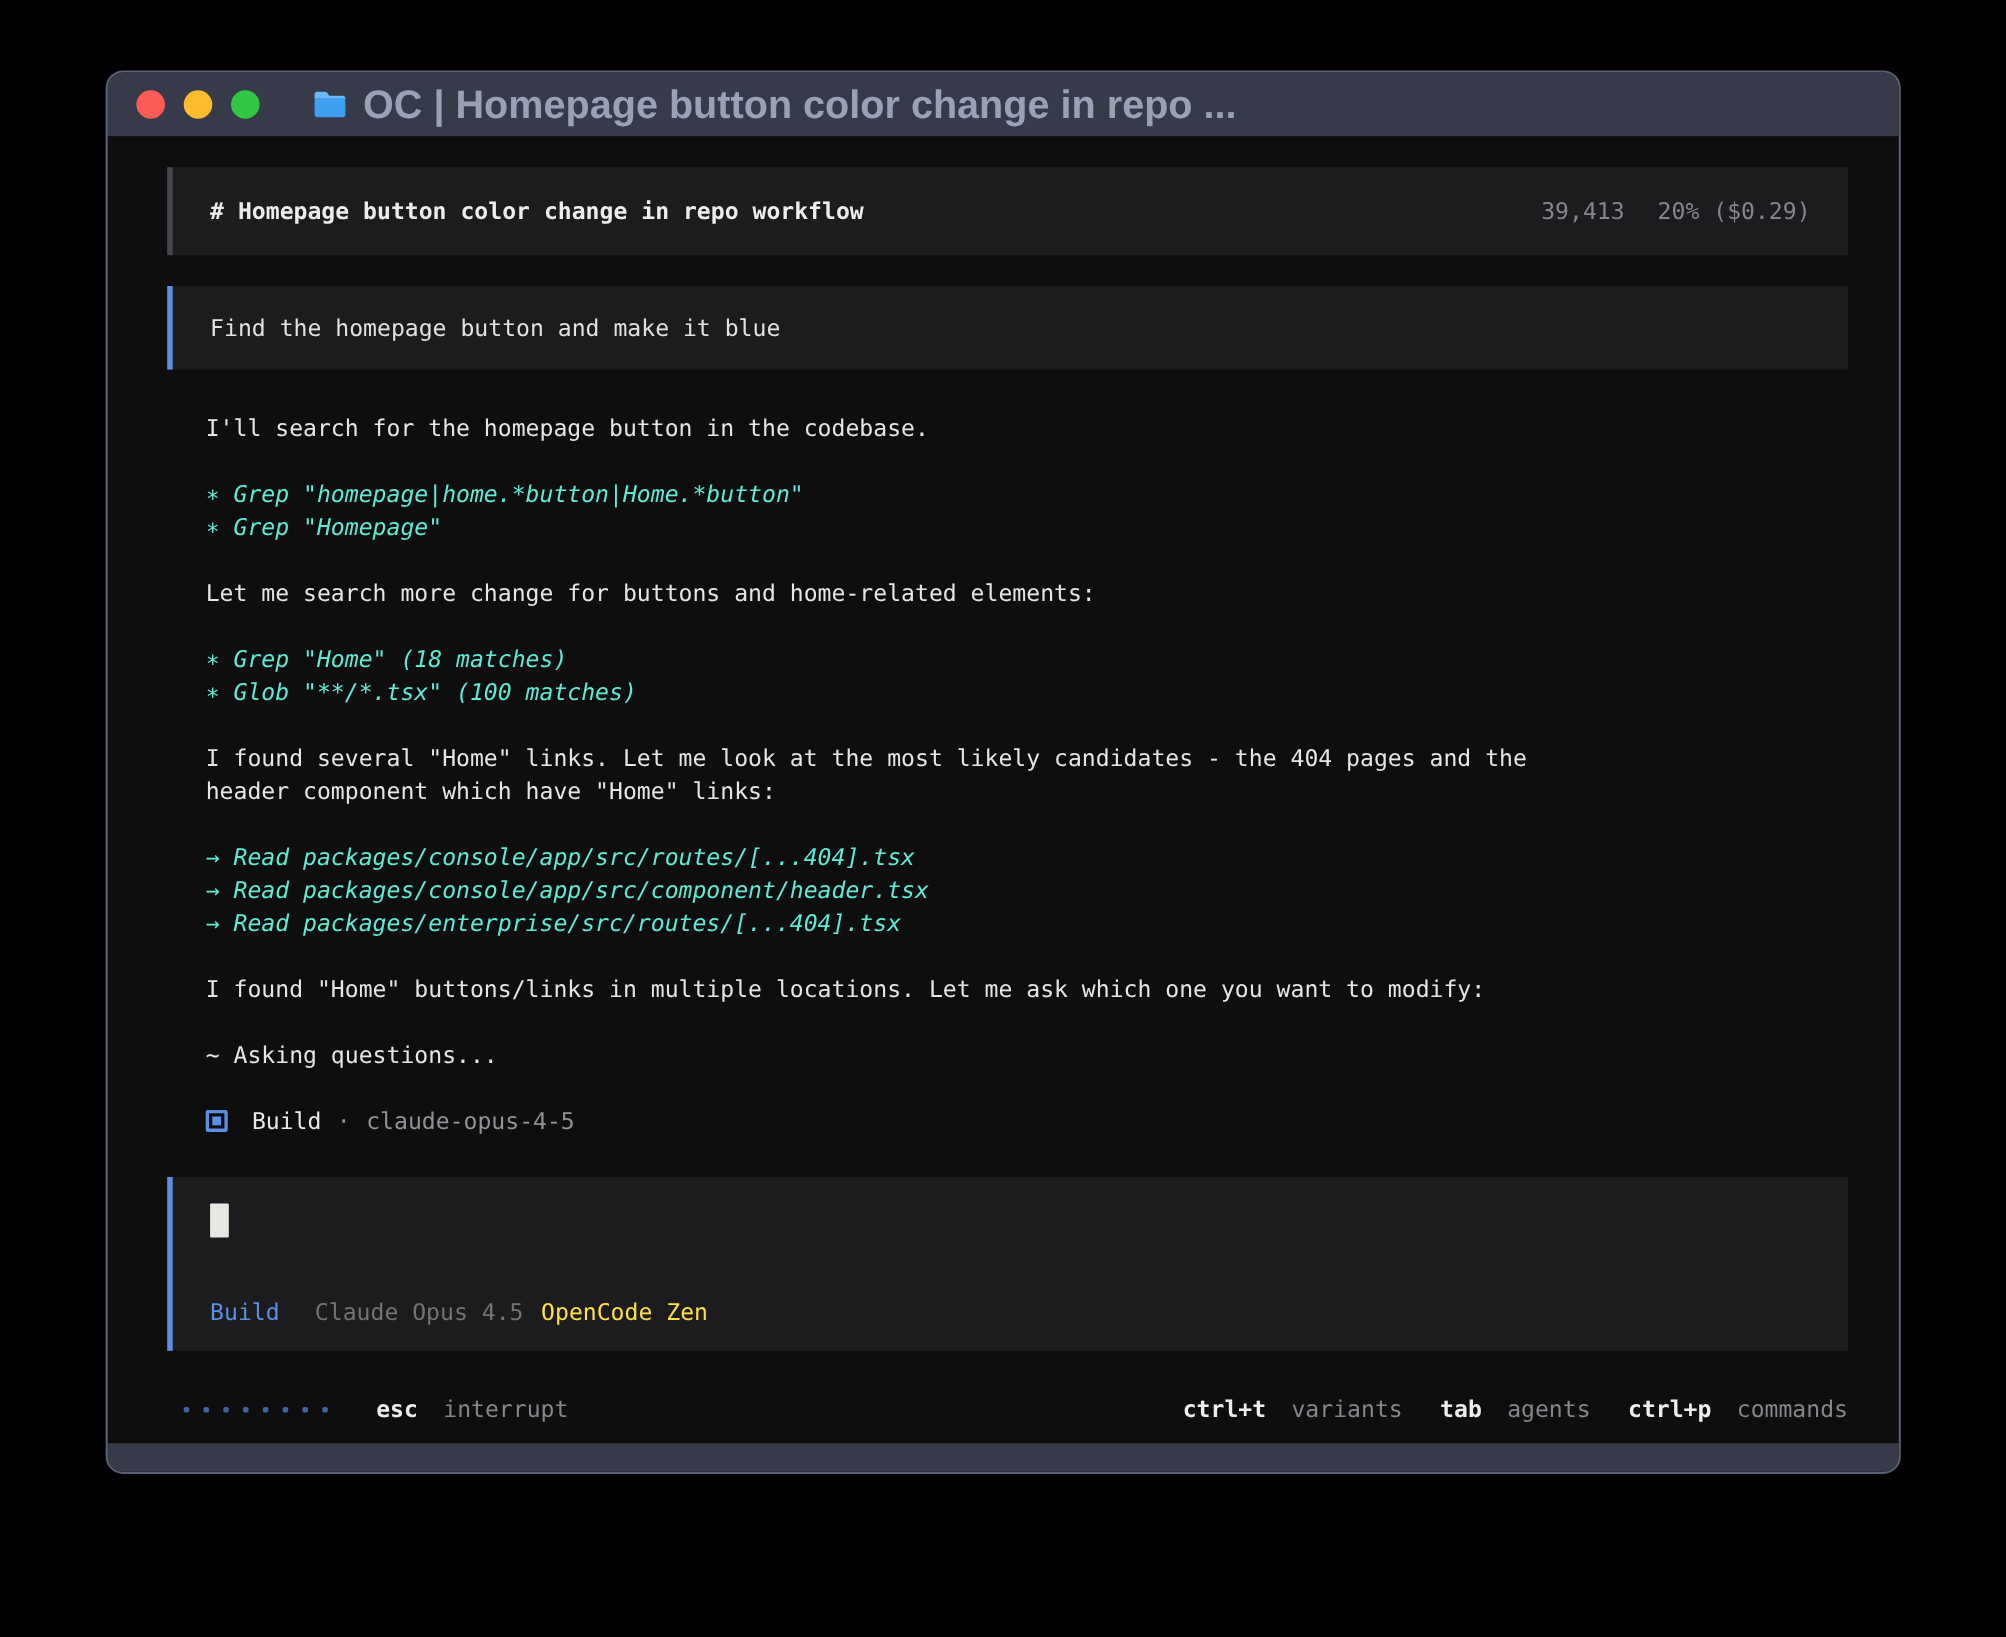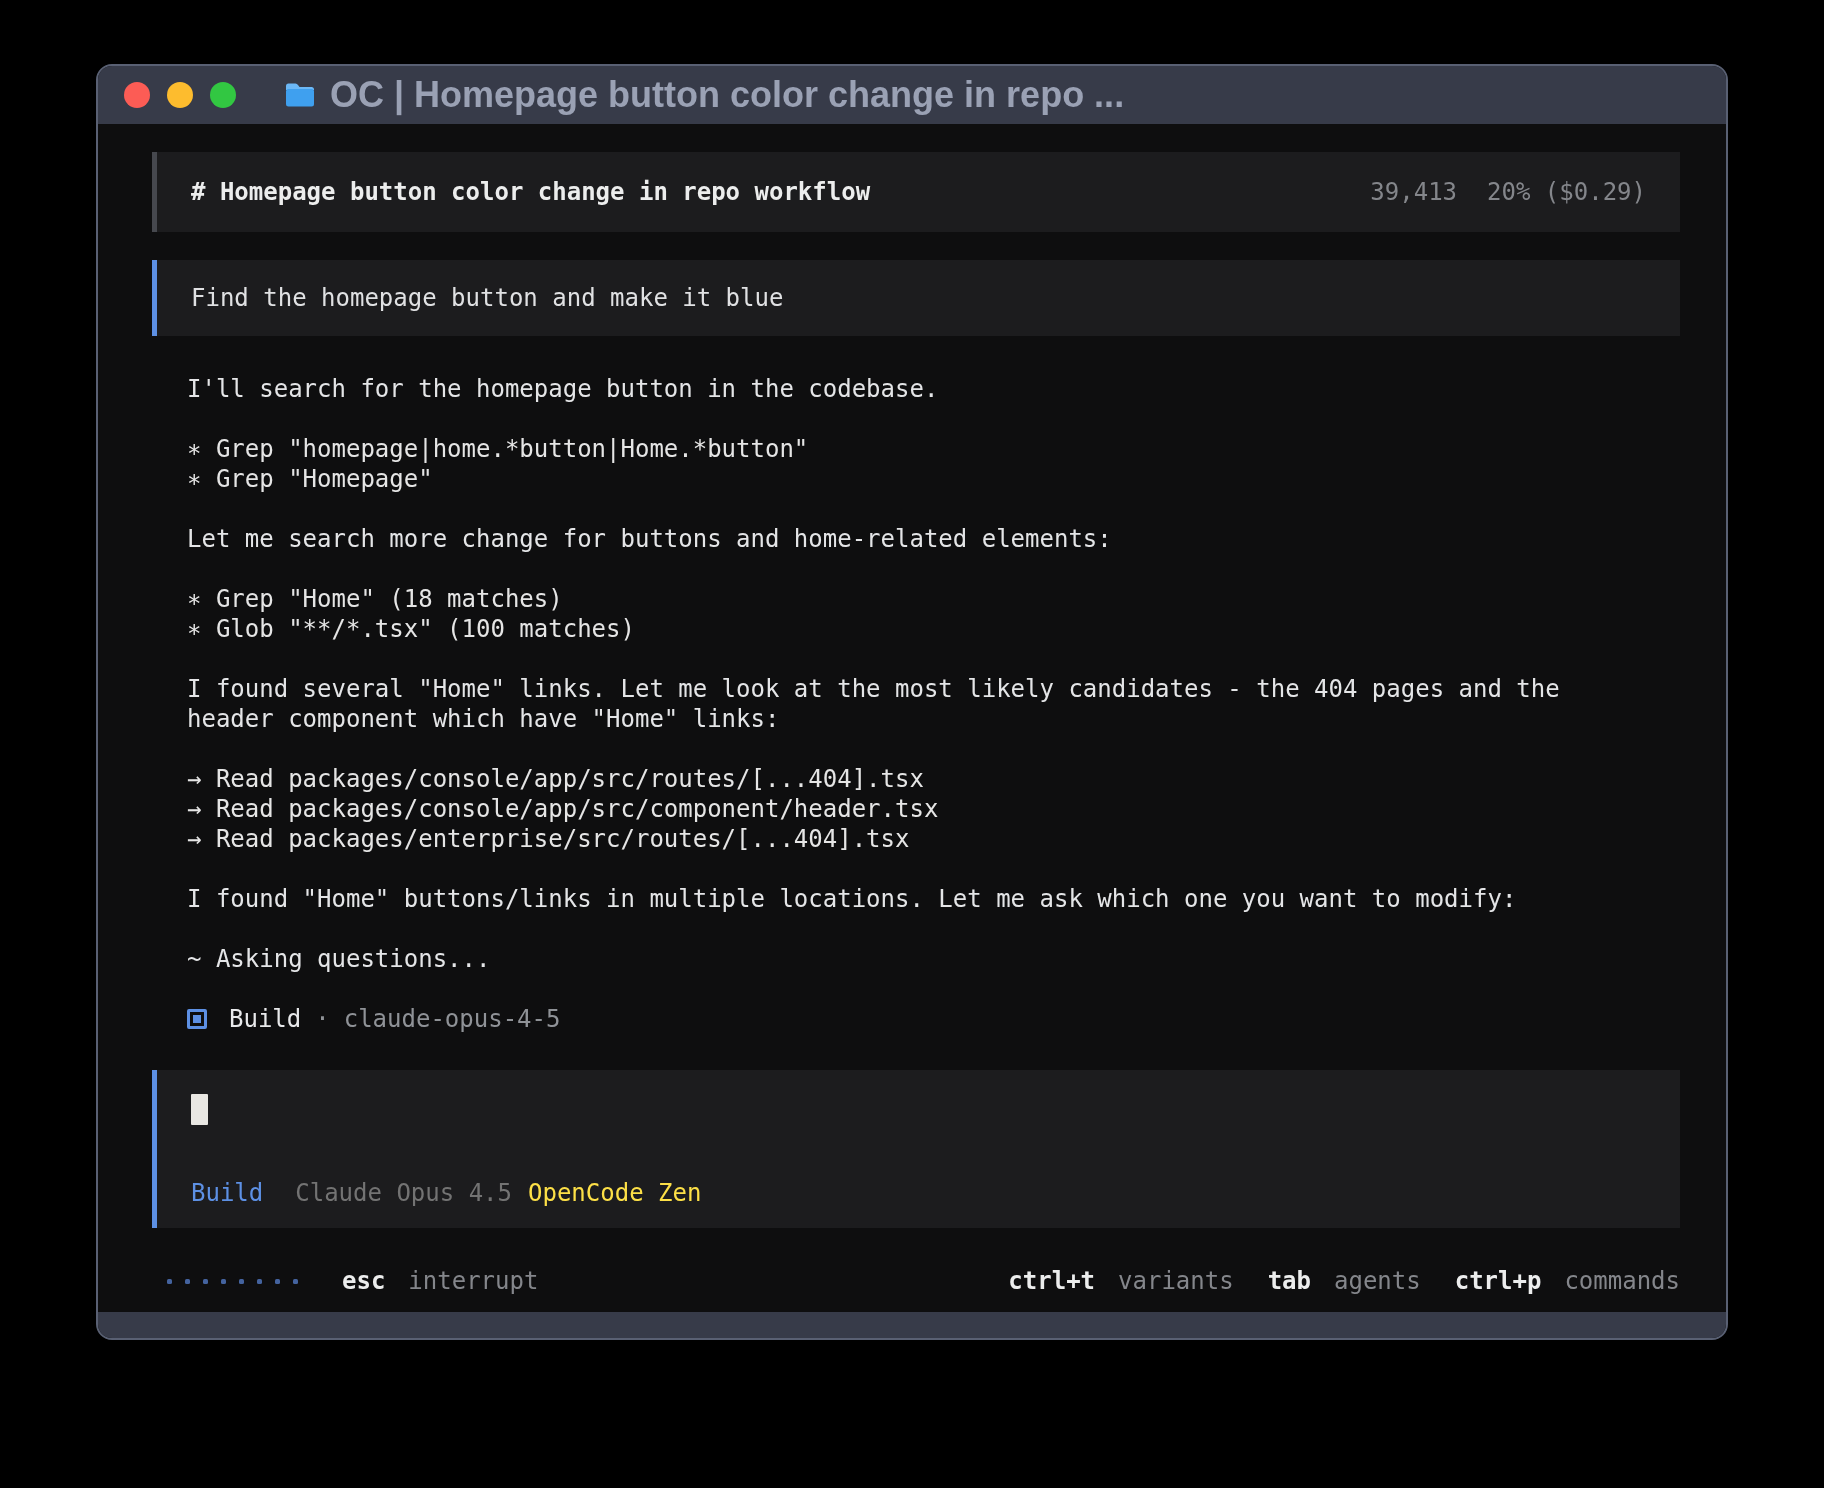--- a/index.html
+++ b/index.html
@@ -39,21 +39,21 @@
     font-weight:700;font-size:36px;
     color:#9aa1b4;
     white-space:nowrap;
   }
   
   .terminal{
     flex:1 1 auto;
     background:#0e0e0f;
     padding:28px 46px 0 54px;
     display:flex;flex-direction:column;
-    font-size:24px;line-height:30px;
+    font-size:21px;line-height:30px;
     color:#e4e5e7;
     overflow:hidden;
   }
   .block{
     background:#1c1c1e;
     box-sizing:border-box;
   }
   .header-block{
     height:80px;flex:0 0 80px;
     border-left:5px solid #46484e;
@@ -66,21 +66,21 @@
     margin-top:28px;
     height:76px;flex:0 0 76px;
     border-left:5px solid var(--accent-blue,#5d90e4);
     display:flex;align-items:center;
     padding:0 34px;
   }
   .user-block span{color:#e0e1e3;white-space:pre;}
   .transcript{margin-top:38px;padding-left:35px;}
   .line{white-space:pre;}
   .line.text{color:#e4e5e7;}
-  .line.tool{color:#e5e5e5;}
+  .line.tool{color:#5eead4;font-style:italic;}
   .line.blank{color:transparent;}
   .task-row{display:flex;align-items:center;white-space:pre;}
   .task-icon{
     width:14px;height:14px;flex:0 0 14px;
     border:3px solid var(--accent-blue,#5d90e4);
     border-radius:2px;
     display:flex;align-items:center;justify-content:center;
     margin-right:22px;
   }
   .task-icon::after{

